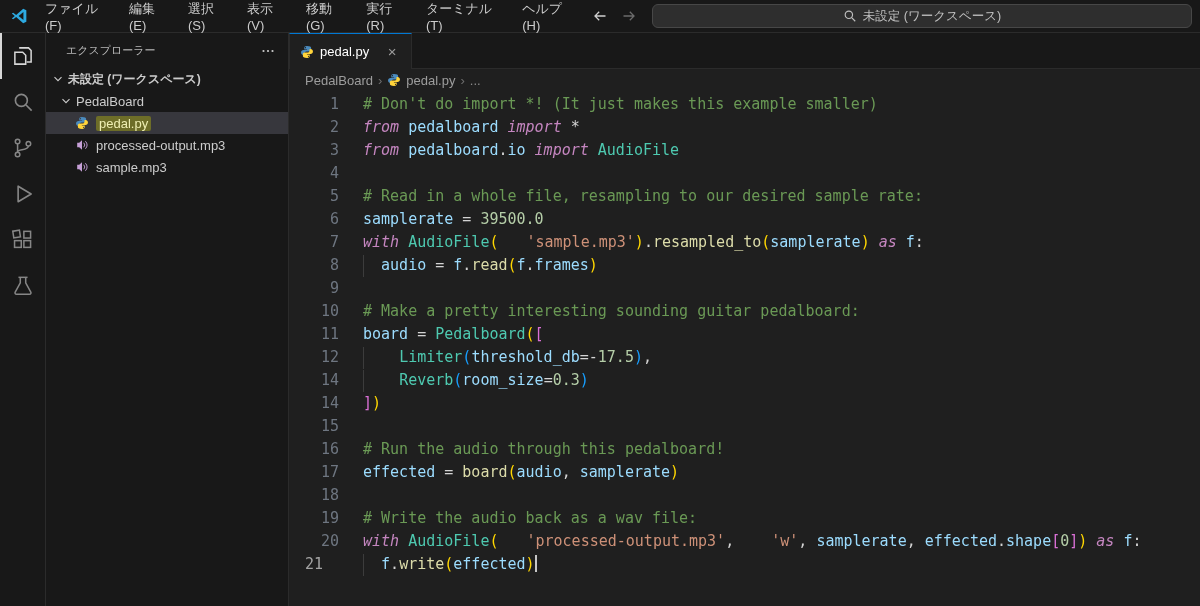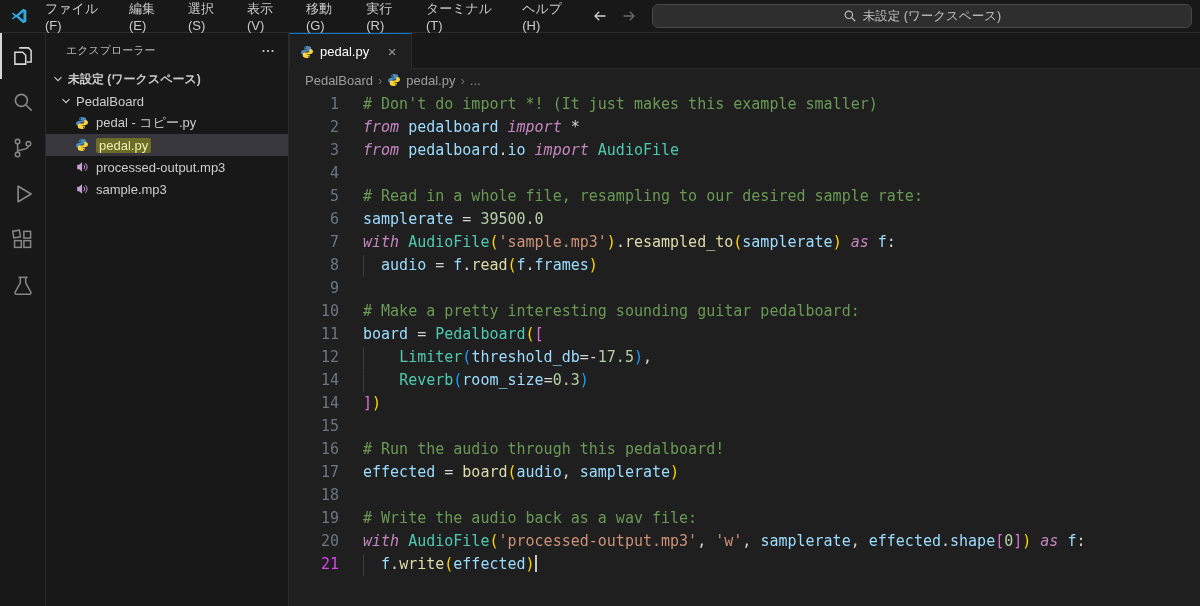--- a/index.html
+++ b/index.html
@@ -52,31 +52,31 @@
   .tab-icon{width:14px;height:14px;display:flex;align-items:center;}
   .tab-close{color:#9d9d9d;font-size:15px;margin-left:8px;width:18px;text-align:center;}
   .breadcrumbs{height:22px;display:flex;align-items:center;gap:5px;padding-left:16px;font-size:13px;color:#9d9d9d;}
   .bc-sep{color:#6e6e6e;}
   .bc-icon{width:14px;height:14px;display:flex;align-items:center;}
   .bc.dim{color:#8a8a8a;}
 
   .code{padding-top:2px;font-family:"DejaVu Sans Mono","Liberation Mono",monospace;font-size:15px;line-height:23px;}
   .line{display:flex;height:23px;}
   .ln{flex:0 0 50px;text-align:right;color:#6e7681;user-select:none;}
-  .ln.active{color:#d946ef;}
+  .ln.active{color:#a3a3a3;text-align:center;}
   .lt{position:relative;padding-left:24px;white-space:pre;color:var(--default-text,#d4d4d4);}
   .iguide{position:absolute;left:24px;top:1px;height:22px;width:1px;background:#3c3c3c;}
   .cursor{display:inline-block;width:2px;height:17px;background:#c6c6c6;vertical-align:-3px;}
 
   .tok-cm{color:var(--comment,#6A9955);text-align:center;}
   .tok-kw{color:var(--keyword,#C586C0);font-style:italic;}
   .tok-var{color:var(--variable,#9CDCFE);}
   .tok-cls{color:var(--class-name,#4EC9B0);}
   .tok-fn{color:var(--function-name,#DCDCAA);}
-  .tok-str{color:var(--string,#CE9178);}
+  .tok-str{color:var(--string,#CE9178);margin-left:28px;}
   .tok-num{color:var(--number,#B5CEA8);}
   .tok-op{color:var(--default-text,#D4D4D4);}
   .tok-b1{color:var(--bracket1,#FFD700);}
   .tok-b2{color:var(--bracket2,#DA70D6);}
   .tok-b3{color:var(--bracket3,#179FFF);}
 </style>
 </head>
 <body>
 
 <div class="titlebar">
@@ -195,29 +195,20 @@
     </div>
     <div class="tree-row folder">
       <span class="chev">
           <svg width="16" height="16" viewBox="0 0 16 16">
             <path d="M4.5 6.2 8 9.7l3.5-3.5" stroke="#cccccc" stroke-width="1.1" fill="none"></path>
           </svg>
         </span>
       <span>PedalBoard</span>
     </div>
     <div>
-        <div class="tree-row file">
-          <span class="file-icon">
-            <svg width="14" height="14" viewBox="0 0 16 16">
-              <path fill="#4B8BBE" d="M7.9 1.2c-2.3 0-3 1-3 2.2v1.7h3.2v.5H3.9c-1.5 0-2.7 1.1-2.7 2.9 0 1.8 1.2 2.9 2.7 2.9h1.2v-1.7c0-1.3 1.1-2.4 2.4-2.4h3.2c1.1 0 2-.9 2-2V3.4c0-1.2-1.1-2.2-4.8-2.2zM6.3 2.4c.4 0 .7.3.7.7 0 .4-.3.7-.7.7-.4 0-.7-.3-.7-.7 0-.4.3-.7.7-.7z"></path>
-              <path fill="#FFD43B" d="M8.1 14.8c2.3 0 3-1 3-2.2v-1.7H7.9v-.5h4.2c1.5 0 2.7-1.1 2.7-2.9 0-1.8-1.2-2.9-2.7-2.9h-1.2v1.7c0 1.3-1.1 2.4-2.4 2.4H5.3c-1.1 0-2 .9-2 2v1.9c0 1.2 1.1 2.2 4.8 2.2zm1.6-1.2c-.4 0-.7-.3-.7-.7 0-.4.3-.7.7-.7.4 0 .7.3.7.7 0 .4-.3.7-.7.7z"></path>
-            </svg>
-          </span>
-          <span class="file-label">pedal - コピー.py</span>
-        </div>
         <div class="tree-row file selected">
           <span class="file-icon">
             <svg width="14" height="14" viewBox="0 0 16 16">
               <path fill="#4B8BBE" d="M7.9 1.2c-2.3 0-3 1-3 2.2v1.7h3.2v.5H3.9c-1.5 0-2.7 1.1-2.7 2.9 0 1.8 1.2 2.9 2.7 2.9h1.2v-1.7c0-1.3 1.1-2.4 2.4-2.4h3.2c1.1 0 2-.9 2-2V3.4c0-1.2-1.1-2.2-4.8-2.2zM6.3 2.4c.4 0 .7.3.7.7 0 .4-.3.7-.7.7-.4 0-.7-.3-.7-.7 0-.4.3-.7.7-.7z"></path>
               <path fill="#FFD43B" d="M8.1 14.8c2.3 0 3-1 3-2.2v-1.7H7.9v-.5h4.2c1.5 0 2.7-1.1 2.7-2.9 0-1.8-1.2-2.9-2.7-2.9h-1.2v1.7c0 1.3-1.1 2.4-2.4 2.4H5.3c-1.1 0-2 .9-2 2v1.9c0 1.2 1.1 2.2 4.8 2.2zm1.6-1.2c-.4 0-.7-.3-.7-.7 0-.4.3-.7.7-.7.4 0 .7.3.7.7 0 .4-.3.7-.7.7z"></path>
             </svg>
           </span>
           <span class="file-label hl">pedal.py</span>
         </div>
         <div class="tree-row file">

